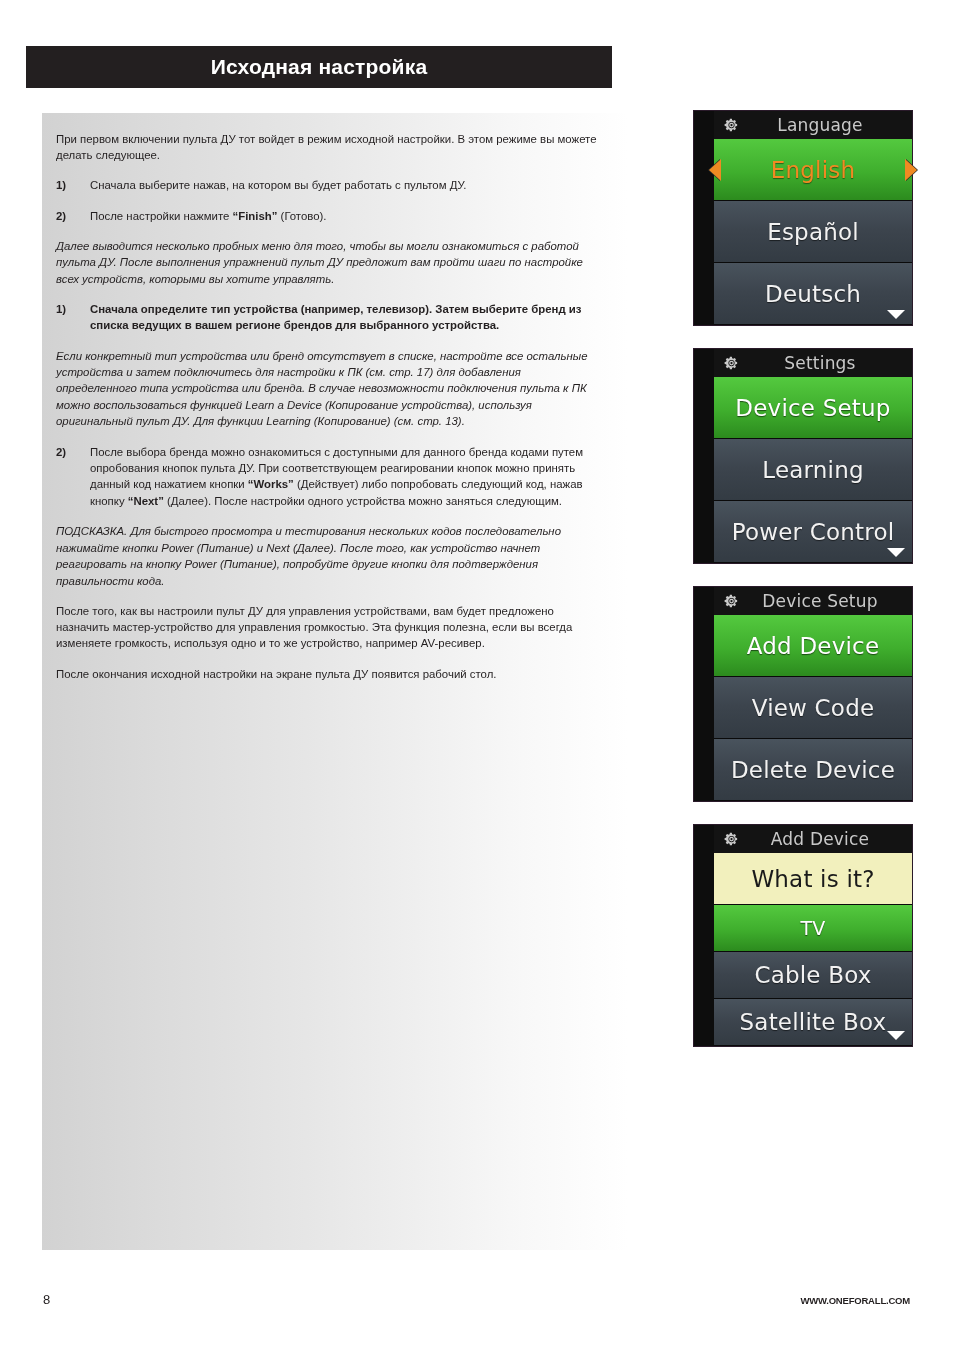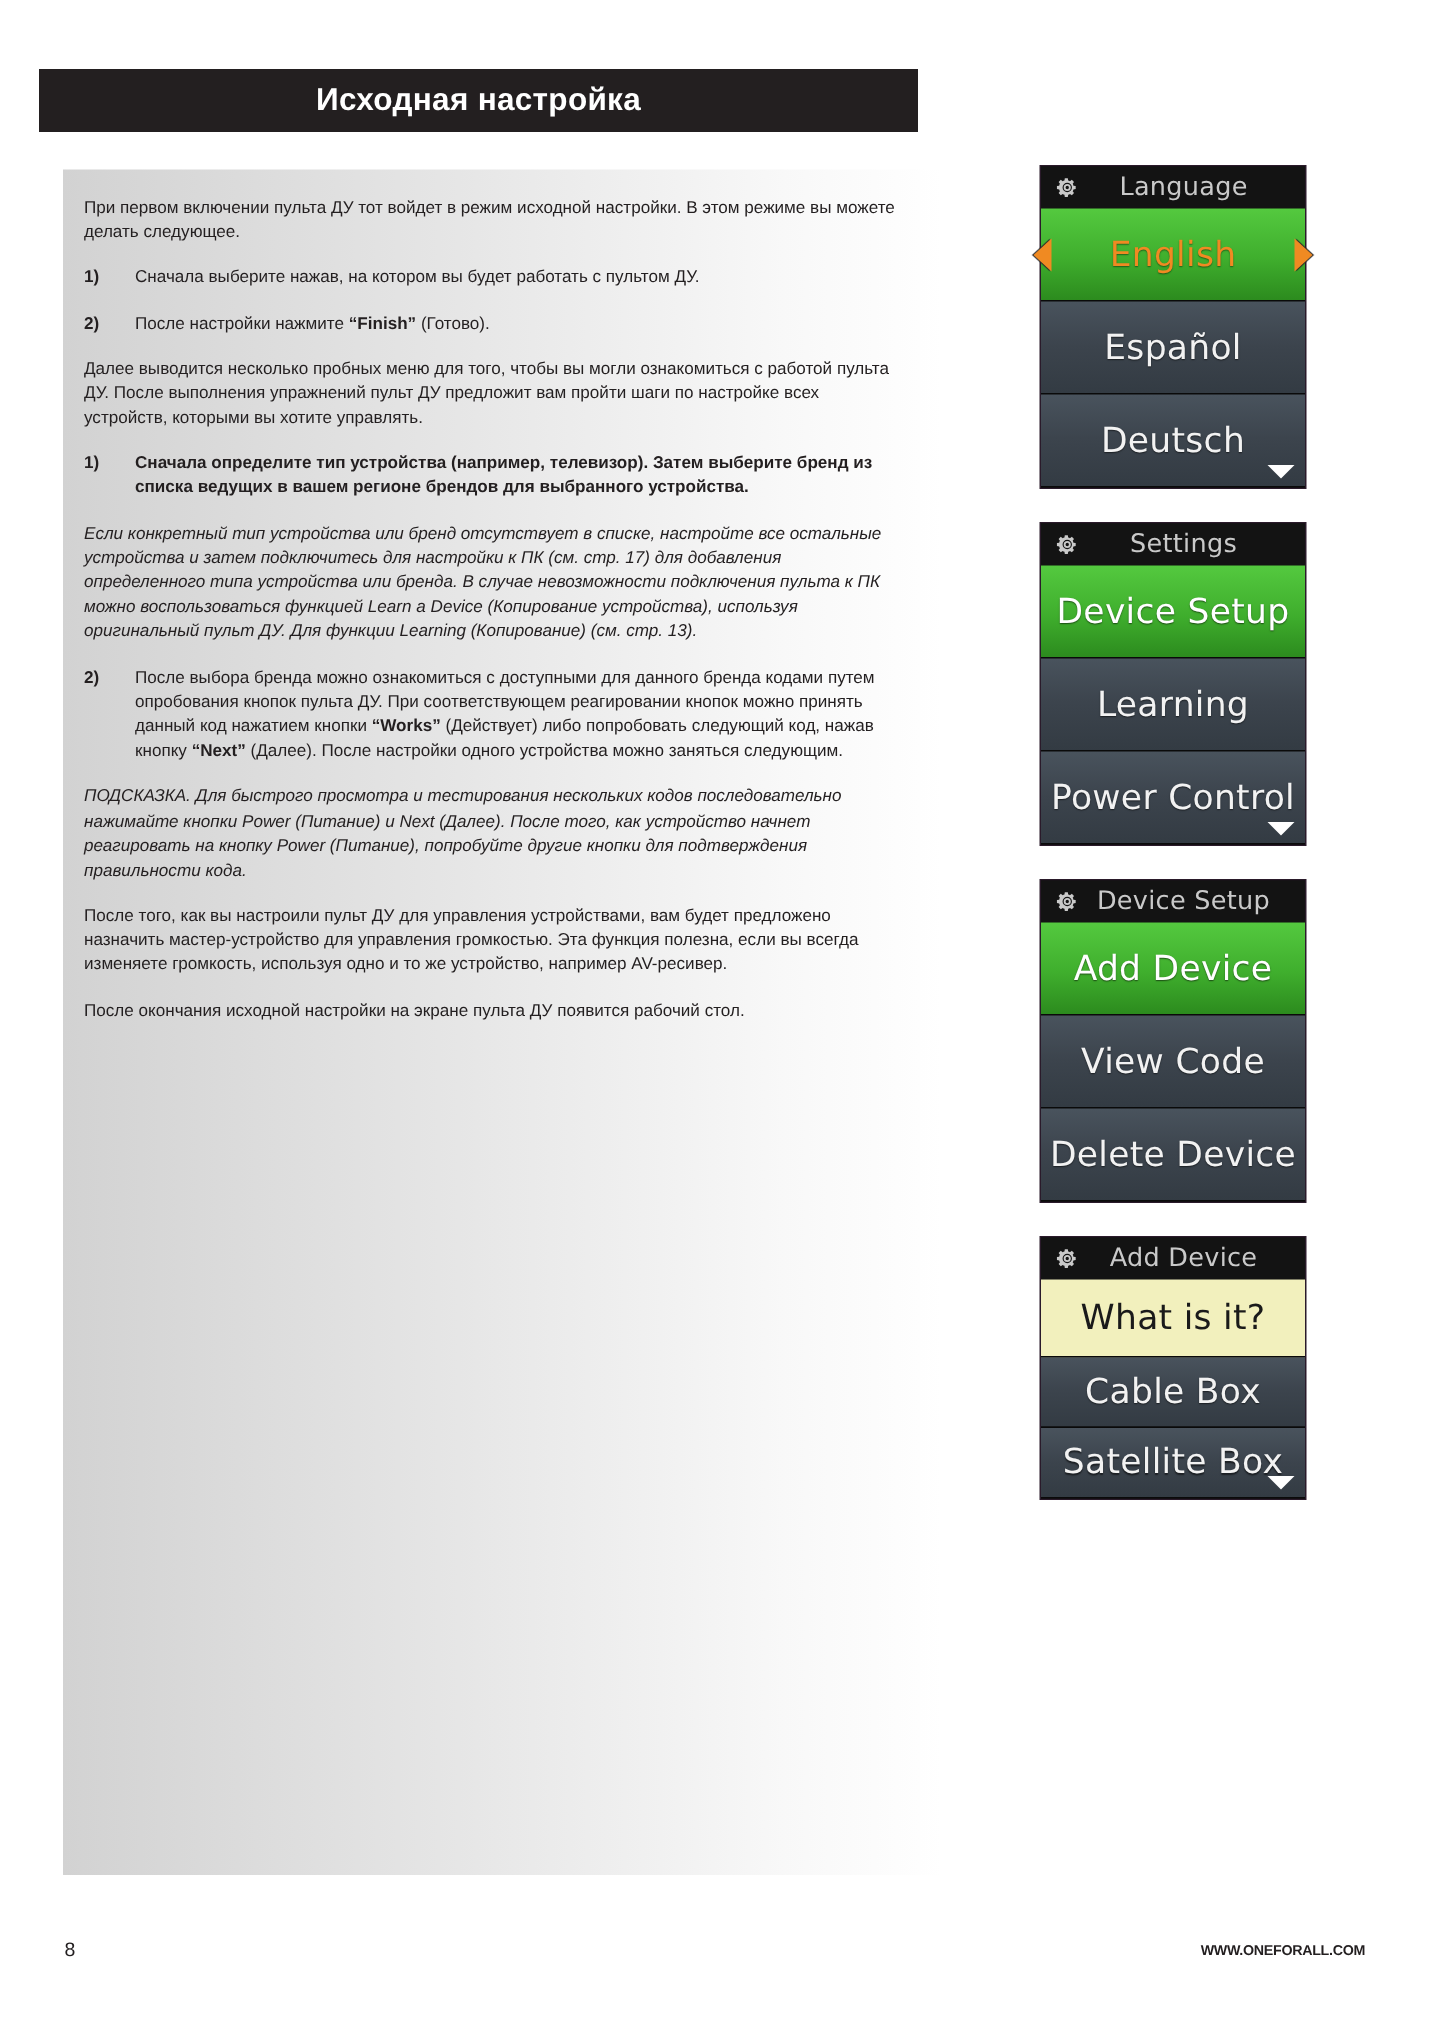--- a/index.html
+++ b/index.html
@@ -46,21 +46,21 @@
   .content-inner {
     padding: 18px 28px 0 14px;
   }
 
   p.para {
     margin: 0 0 14px 0;
     font-size: 11.4px;
     line-height: 16.2px;
     color: #231f20;
   }
-  p.para.gap-top { margin-top: 4px; }
+  p.para.gap-top { margin-top: 4px; font-style: italic; }
 
   .num-item {
     display: flex;
     margin: 0 0 14px 0;
     font-size: 11.4px;
     line-height: 16.4px;
     color: #231f20;
   }
   .num-item .num {
     font-weight: bold;
@@ -81,25 +81,26 @@
   b.inline-b { font-weight: bold; }
 
   
   .screens {
     position: absolute;
     left: 694px;
     top: 111px;
     width: 216px;
   }
   .screen {
-    width: 176px;
+    width: 198px;
     margin-bottom: 24px;
     background: #0d0d0d;
     position: relative;
     box-shadow: 0 0 0 1px #2a1a2a;
+    padding-left: 20px;
   }
   .screen-titlebar {
     height: 28px;
     background: #131313;
     display: flex;
     align-items: center;
     position: relative;
   }
   .gear-icon {
     position: absolute;
@@ -320,20 +321,23 @@
     <div class="screen-titlebar">
       <svg class="gear-icon" viewBox="0 0 24 24">
           <path fill="#c9c9c9" d="M12 8.2a3.8 3.8 0 100 7.6 3.8 3.8 0 000-7.6zm0 5.6a1.8 1.8 0 110-3.6 1.8 1.8 0 010 3.6z"></path>
           <path fill="#c9c9c9" d="M21 13.6v-3.2l-2.4-.4a6.9 6.9 0 00-.8-1.9l1.4-2-2.3-2.3-2 1.4a6.9 6.9 0 00-1.9-.8L12.6 2h-3.2l-.4 2.4a6.9 6.9 0 00-1.9.8l-2-1.4L2.8 6.1l1.4 2a6.9 6.9 0 00-.8 1.9L1 10.4v3.2l2.4.4c.2.7.5 1.3.8 1.9l-1.4 2 2.3 2.3 2-1.4c.6.4 1.2.6 1.9.8l.4 2.4h3.2l.4-2.4c.7-.2 1.3-.4 1.9-.8l2 1.4 2.3-2.3-1.4-2c.4-.6.6-1.2.8-1.9l2.4-.4zM12 17a5 5 0 110-10 5 5 0 010 10z"></path>
         </svg>
       <span class="screen-title">Add Device</span>
     </div>
     <div class="row cream" style="height:52px">
       <span class="row-label">What is it?</span>
     </div>
+    <div class="row green small" style="height:47px">
+      <span class="row-label">TV</span>
+    </div>
     <div class="row dark" style="height:47px">
       <span class="row-label">Cable Box</span>
     </div>
     <div class="row dark" style="height:47px">
       <span class="row-label">Satellite Box</span>
       <span class="scroll-caret"></span>
     </div>
   </div>
 
 </div>

